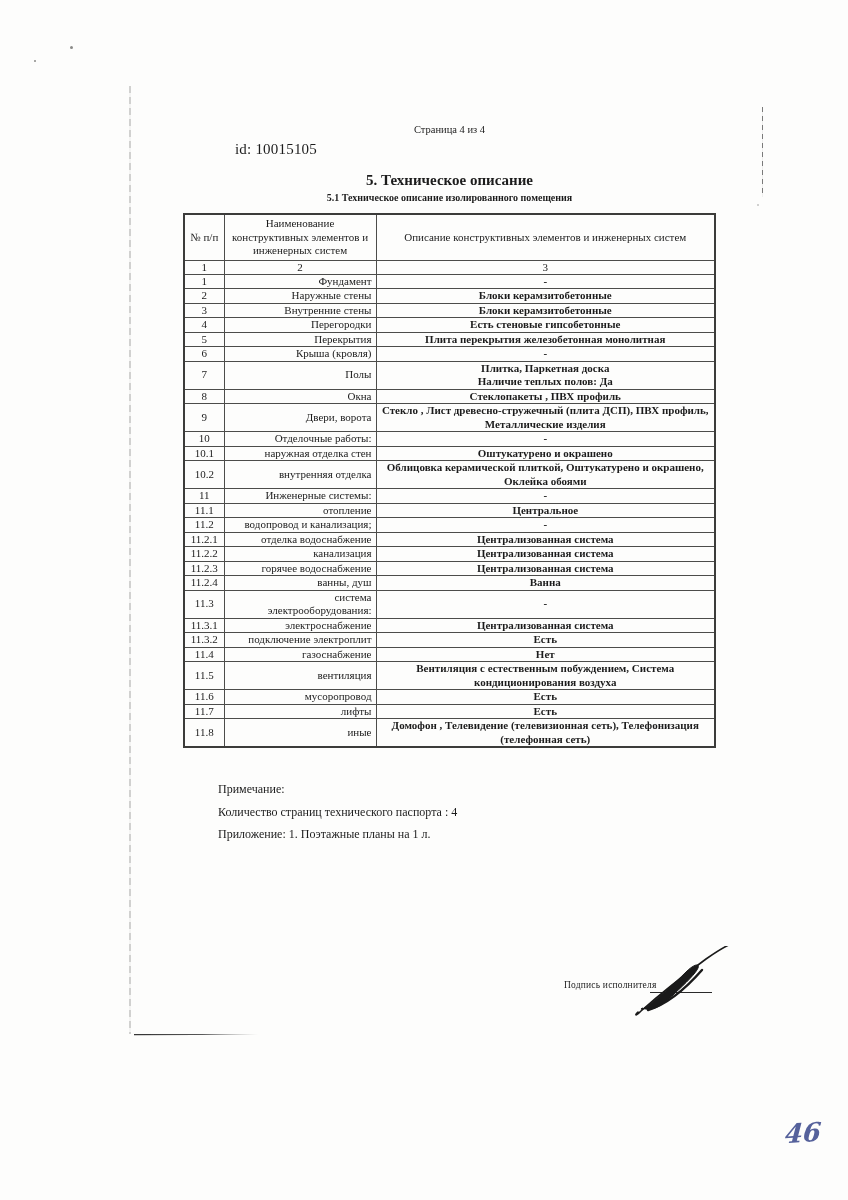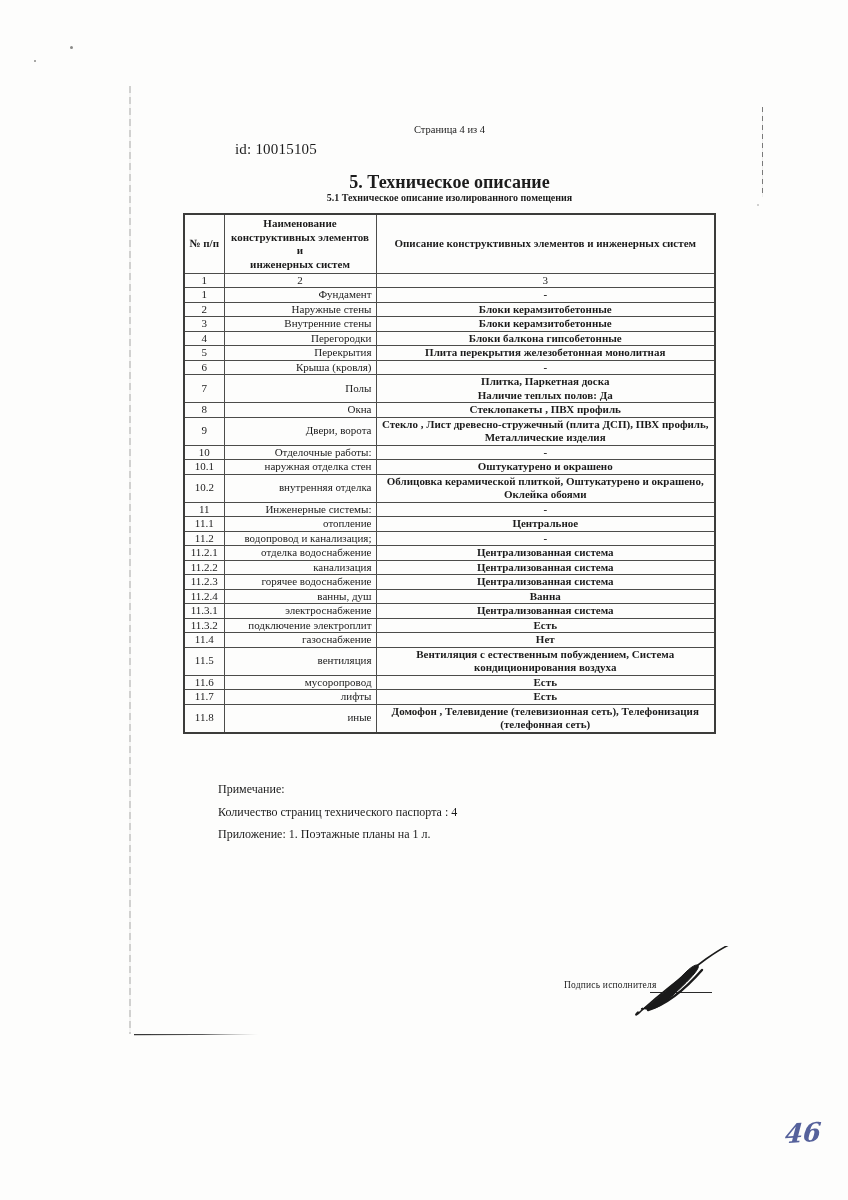--- a/index.html
+++ b/index.html
@@ -40,37 +40,37 @@
   
   .doc-id {
     position: absolute; left: 197px; top: 141px;
     font-size: 15px; letter-spacing: .2px; margin-left: 38px;
   }
   .page-indicator {
     position: absolute; left: 183px; top: 124px; width: 533px;
     text-align: center; font-size: 10.5px;
   }
   .title-block { position: absolute; left: 183px; width: 533px; text-align: center; }
-  .title    { top: 172px; font-size: 18px; font-weight: bold; }
+  .title    { top: 172px; font-size: 15px; font-weight: bold; }
   .subtitle { top: 192px; font-size: 10px; font-weight: bold; }
 
   
   .desc-table {
     position: absolute; left: 183px; top: 213px; width: 533px;
     border-collapse: collapse;
     border: 2px solid #3c3c3a;
     font-size: 11px;
   }
   .desc-table th, .desc-table td {
     border: 1px solid #4c4c4a;
     padding: 0px 4px;
     line-height: 13.5px;
     vertical-align: middle;
   }
-  .desc-table th { font-weight: bold; text-align: center; white-space: pre-line; padding: 2px 4px; }
+  .desc-table th { font-weight: normal; text-align: center; white-space: pre-line; padding: 2px 4px; }
   col.col-num  { width: 40px; }
   col.col-name { width: 152px; }
   .num-row td { text-align: center; line-height: 13px; }
   .c-num   { text-align: center; }
   .c-name  { text-align: right; }
   .c-value { text-align: center; font-weight: bold; white-space: pre-line; }
 
   
   .note { position: absolute; left: 218px; font-size: 12px; margin-top: 44px; }
   .note-label      { top: 738px; }
@@ -146,21 +146,21 @@
           <td class="c-value">Блоки керамзитобетонные</td>
         </tr>
         <tr>
           <td class="c-num">3</td>
           <td class="c-name">Внутренние стены</td>
           <td class="c-value">Блоки керамзитобетонные</td>
         </tr>
         <tr>
           <td class="c-num">4</td>
           <td class="c-name">Перегородки</td>
-          <td class="c-value">Блоки балкона гипсобетонные</td>
+          <td class="c-value">Есть стеновые гипсобетонные</td>
         </tr>
         <tr>
           <td class="c-num">5</td>
           <td class="c-name">Перекрытия</td>
           <td class="c-value">Плита перекрытия железобетонная монолитная</td>
         </tr>
         <tr>
           <td class="c-num">6</td>
           <td class="c-name">Крыша (кровля)</td>
           <td class="c-value">-</td>
@@ -225,20 +225,25 @@
         </tr>
         <tr>
           <td class="c-num">11.2.3</td>
           <td class="c-name">горячее водоснабжение</td>
           <td class="c-value">Централизованная система</td>
         </tr>
         <tr>
           <td class="c-num">11.2.4</td>
           <td class="c-name">ванны, душ</td>
           <td class="c-value">Ванна</td>
+        </tr>
+        <tr>
+          <td class="c-num">11.3</td>
+          <td class="c-name">система электрооборудования:</td>
+          <td class="c-value">-</td>
         </tr>
         <tr>
           <td class="c-num">11.3.1</td>
           <td class="c-name">электроснабжение</td>
           <td class="c-value">Централизованная система</td>
         </tr>
         <tr>
           <td class="c-num">11.3.2</td>
           <td class="c-name">подключение электроплит</td>
           <td class="c-value">Есть</td>

